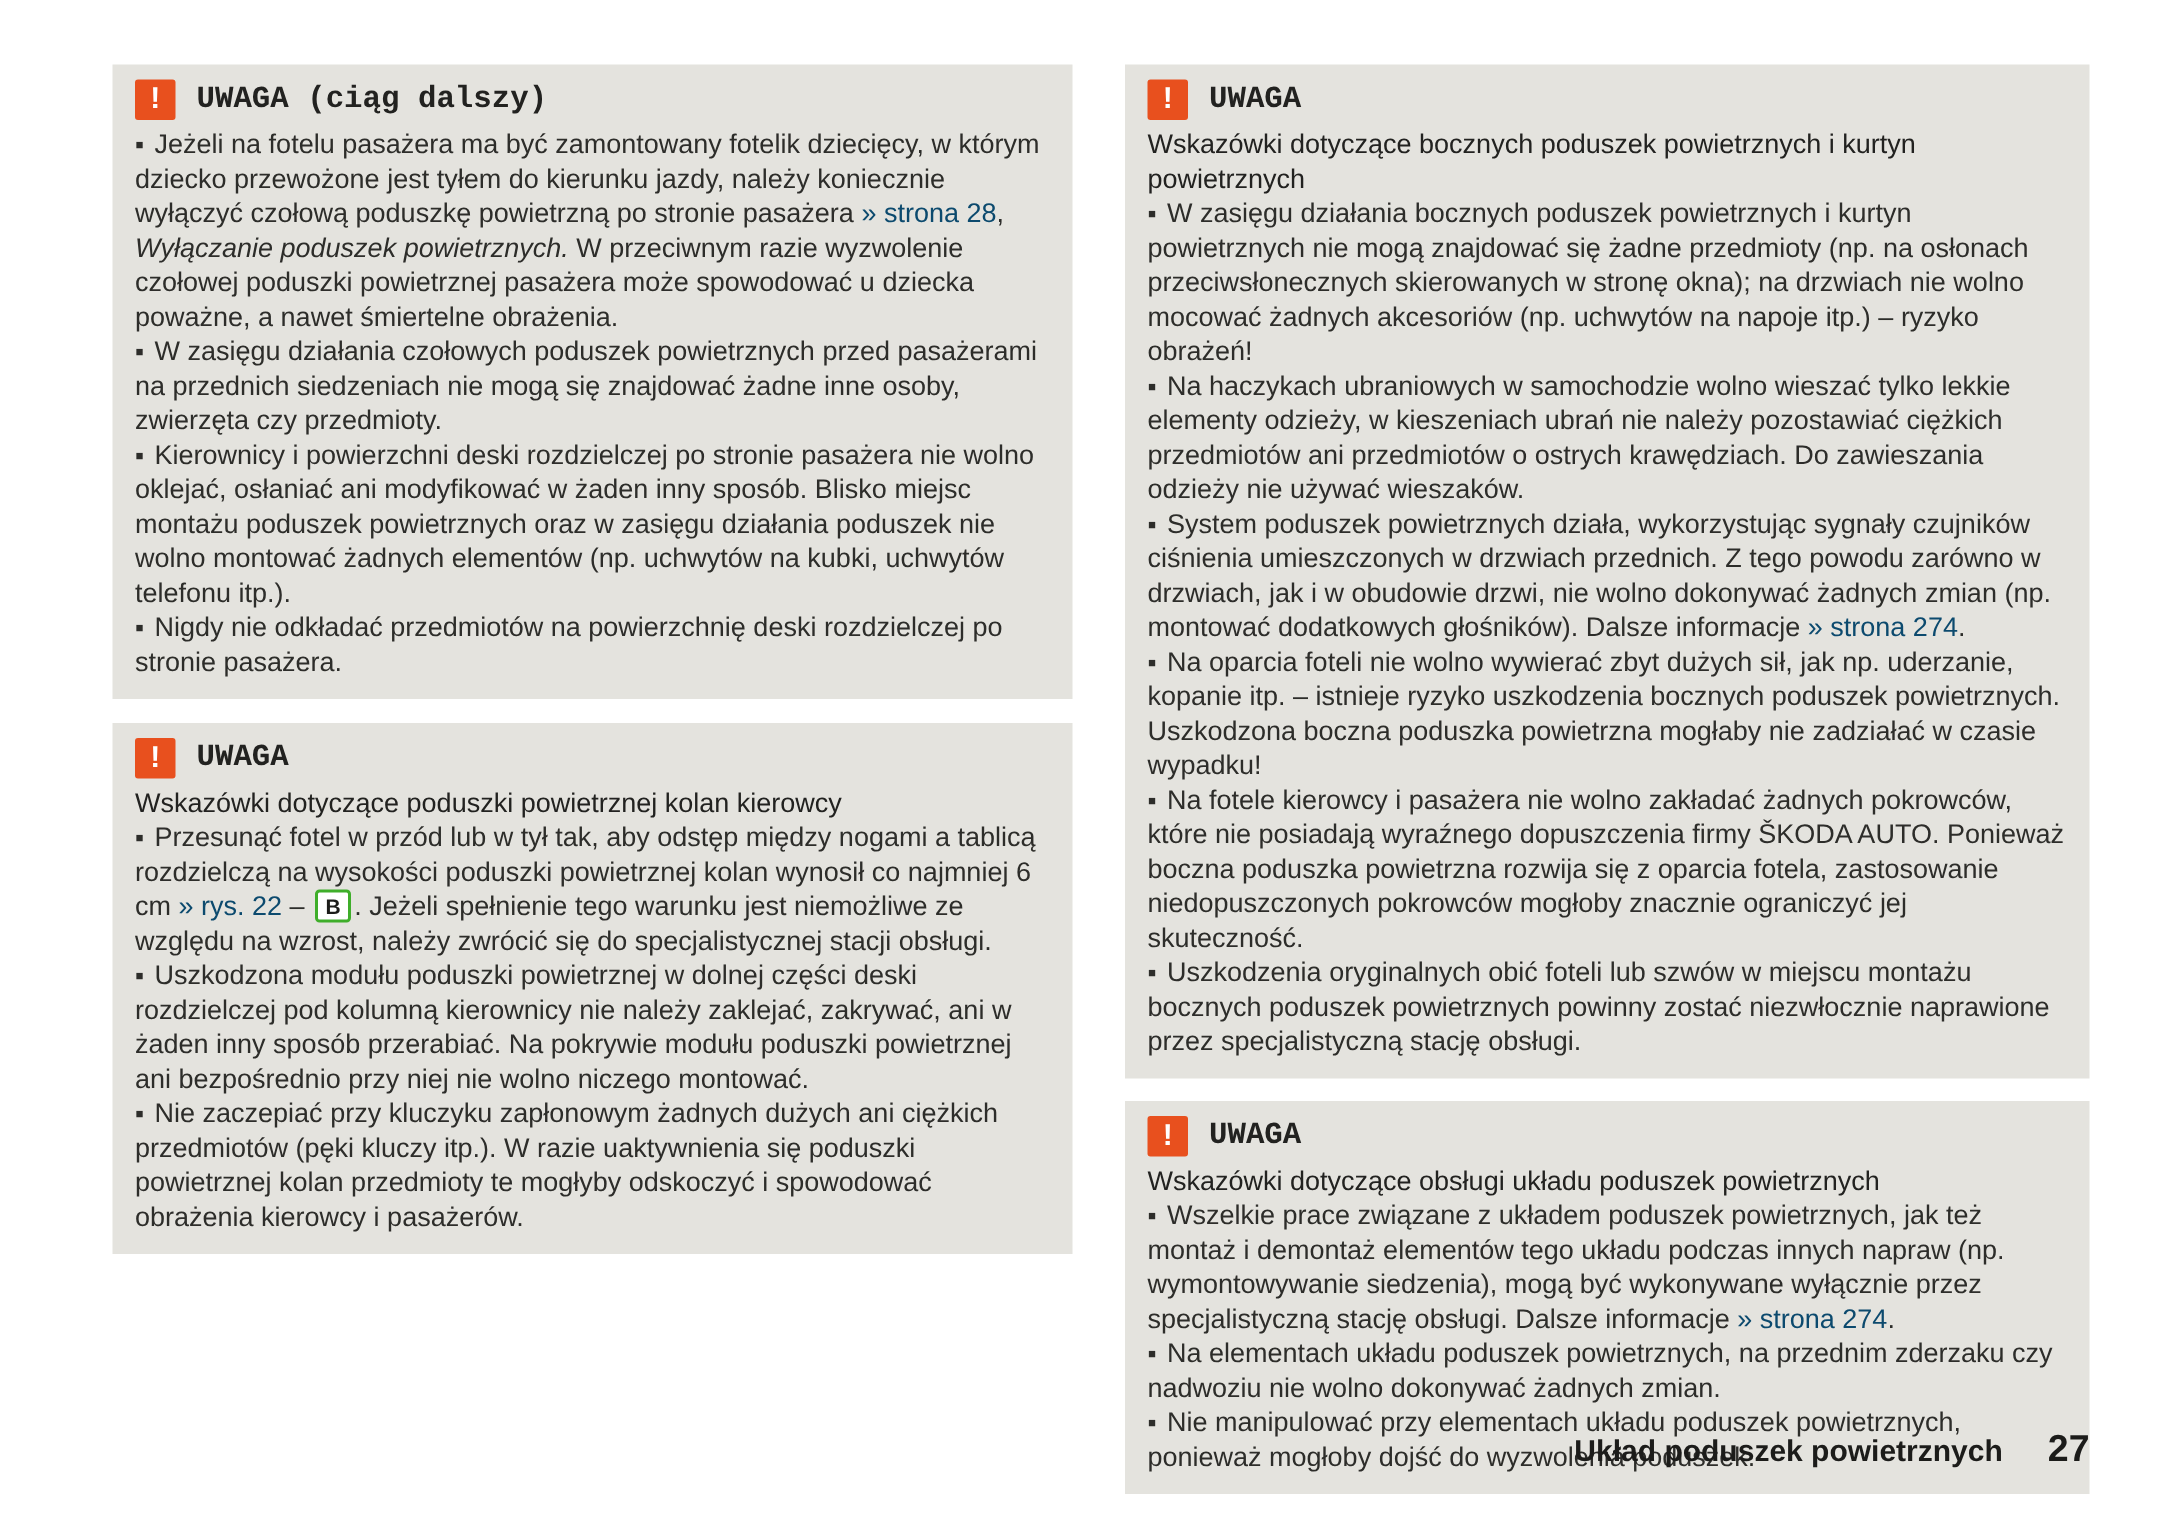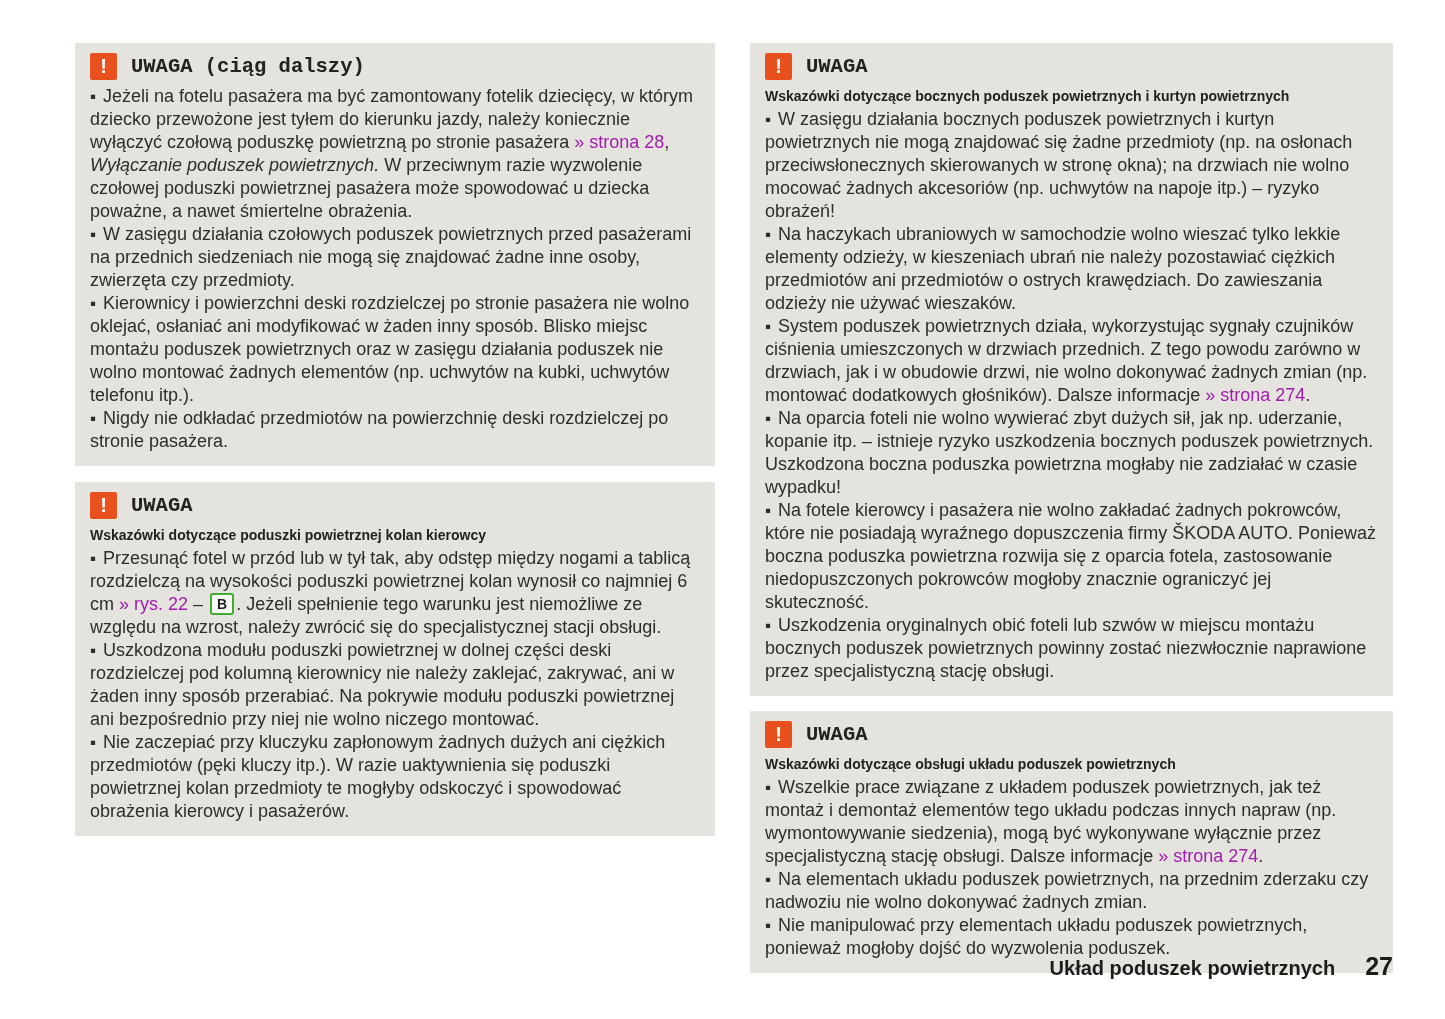--- a/index.html
+++ b/index.html
@@ -44,36 +44,36 @@
     border-radius: 2px;
     flex: 0 0 auto;
   }
   .box-title {
     font-weight: bold;
     font-size: 20.5px;
     color: #222220;
     font-family: Liberation Mono, monospace;
   }
   .box-subtitle {
-    font-weight: bold;
-    font-size: 14px;
+    font-weight: normal;
+    font-size: 18px;
     line-height: 23px;
     color: #222220;
   }
   .box-subtitle:empty { display: none; }
   .box-item {
     font-size: 18px;
     line-height: 23px;
   }
   .bullet {
     display: inline-block;
     margin-right: 7px;
     font-size: 17px;
   }
-  .ref-link { color: #a21caf; }
+  .ref-link { color: #0c4a6e; }
   .italic { font-style: italic; }
   .keycap {
     display: inline-block;
     border: 2px solid #3fae2a;
     background: #ffffff;
     border-radius: 3px;
     font-weight: bold;
     font-size: 14px;
     line-height: 1;
     padding: 2px 5px 2px 5px;

